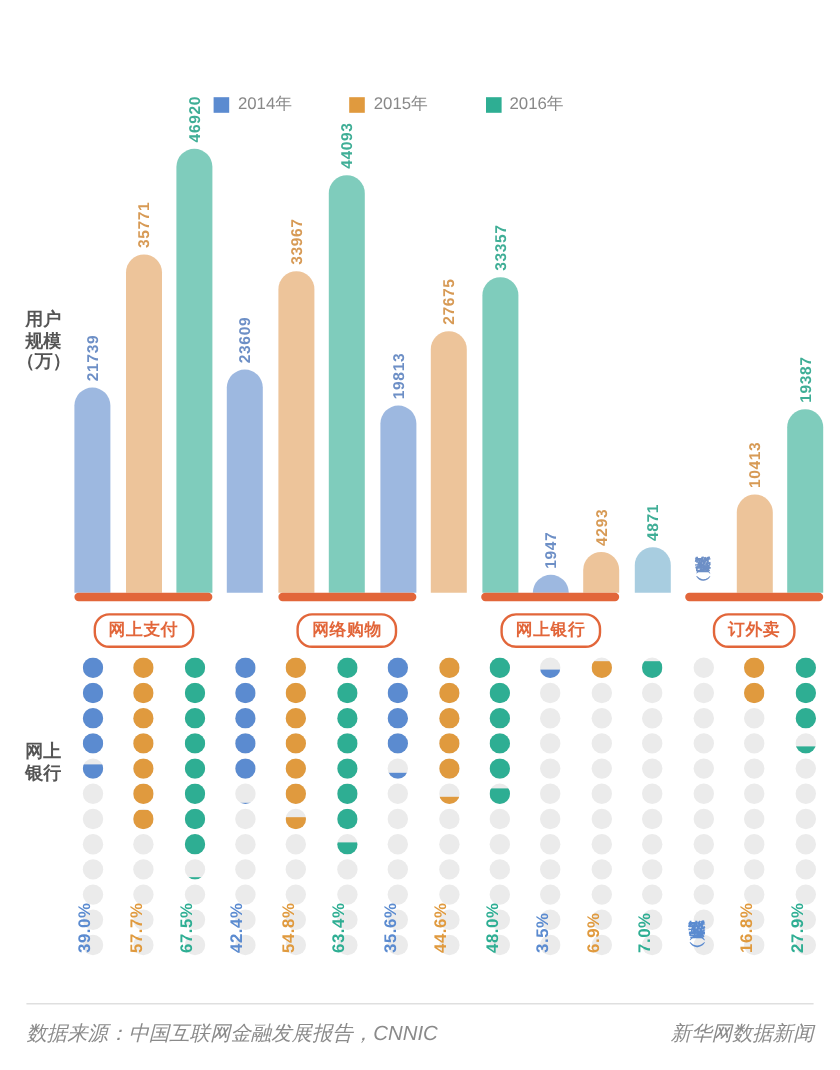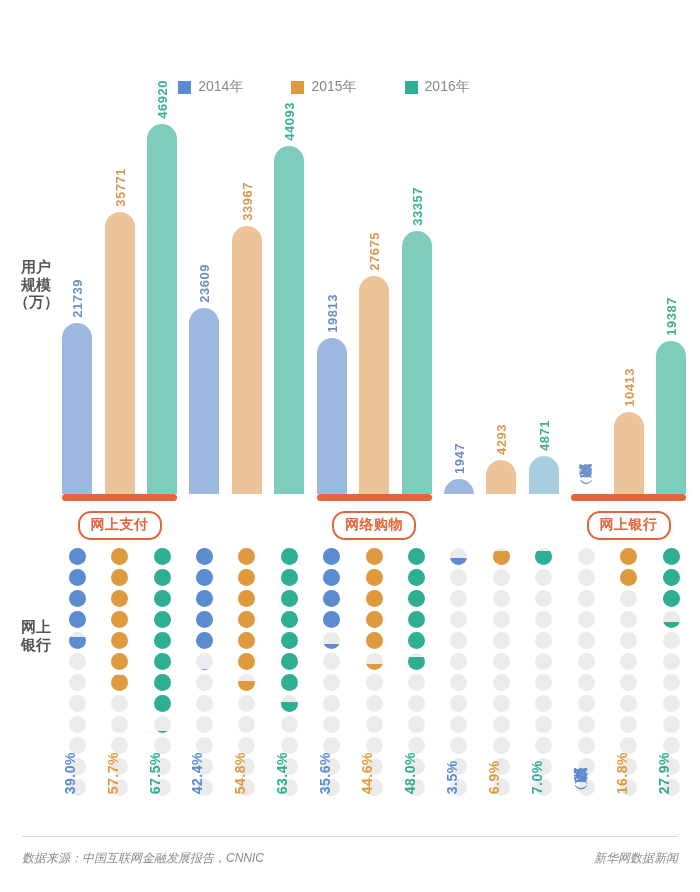--- a/index.html
+++ b/index.html
@@ -204,21 +204,21 @@
     width: 656px; height: 1px;
     background: #D8D8D8;
   }
   .footer {
     position: absolute;
     left: 22px; top: 850px;
     width: 656px;
     display: flex;
     justify-content: space-between;
     align-items: center;
-    font-size: 12px;
+    font-size: 17px;
     font-style: italic;
     color: #8a8a8a;
   }
 </style>
 </head>
 <body>
 
 <div id="infographic">
 
 
@@ -331,20 +331,24 @@
         <div class="cat-rule"></div>
         <div class="cat-pill">网上支付</div>
       </div>
       <div class="cat-col">
         <div class="cat-rule"></div>
         <div class="cat-pill">网络购物</div>
       </div>
       <div class="cat-col">
         <div class="cat-rule"></div>
         <div class="cat-pill">网上银行</div>
+      </div>
+      <div class="cat-col">
+        <div class="cat-rule"></div>
+        <div class="cat-pill">订外卖</div>
       </div>
     </div>
 
   <div class="dots" id="dots-host">
       <div class="dot-group">
         <div class="dot-col">
           <div class="dot">
             <div class="fill" style="background: rgb(91, 139, 208); height: 100%;"></div>
           </div>
           <div class="dot">

